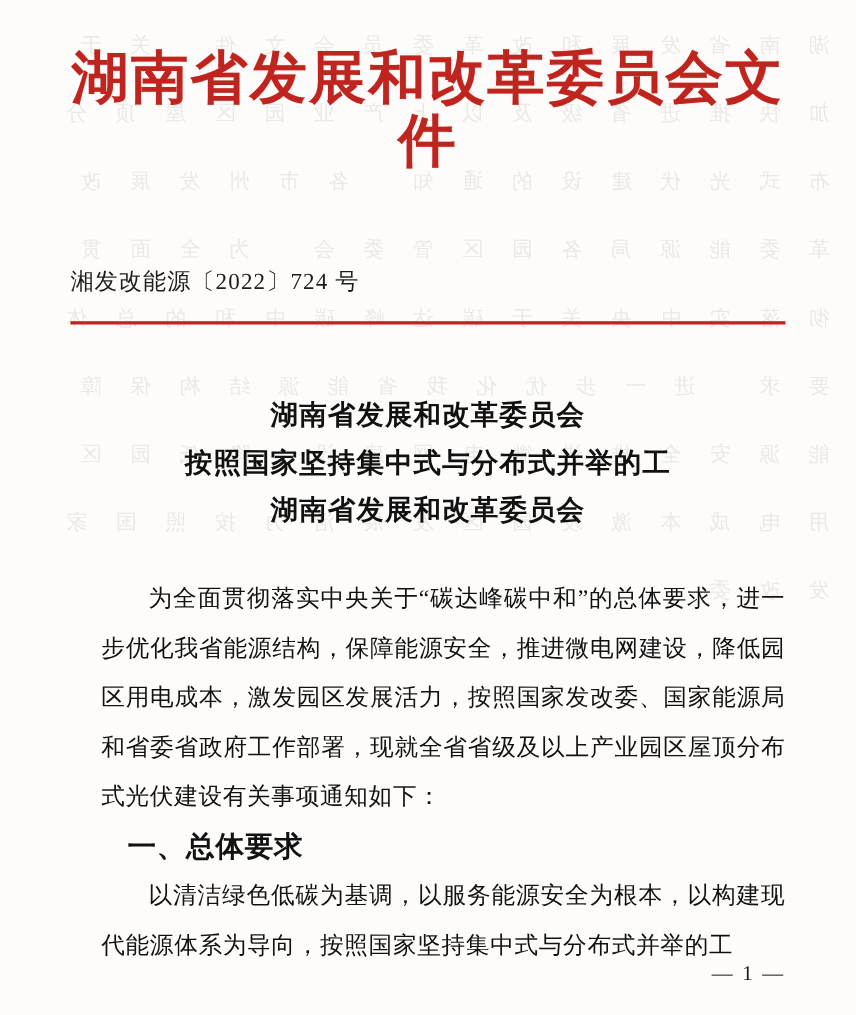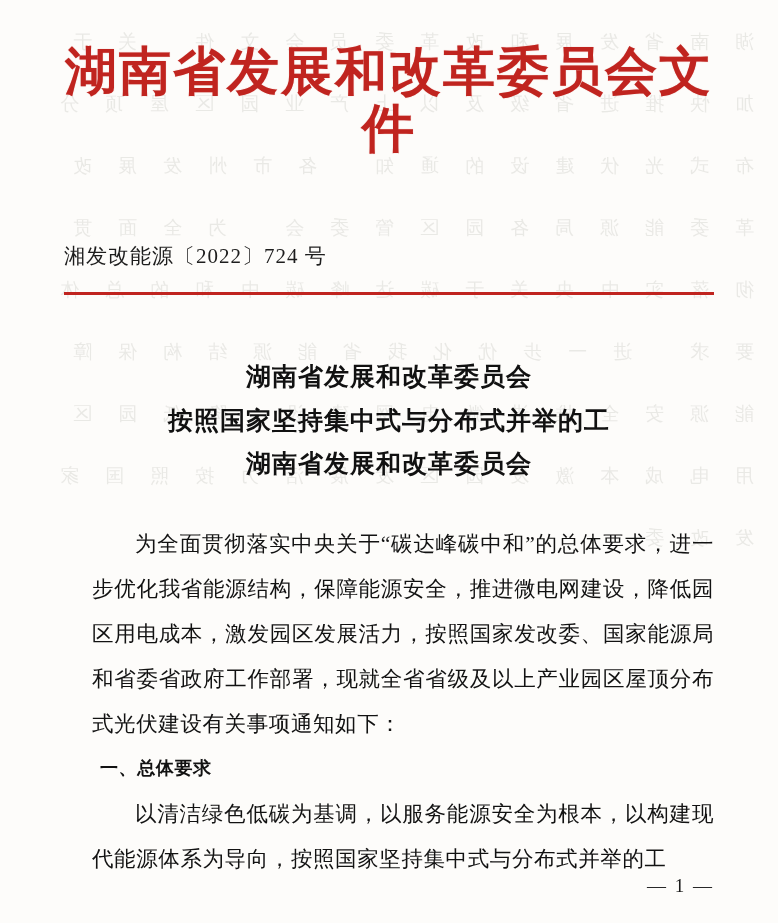--- a/index.html
+++ b/index.html
@@ -84,23 +84,23 @@
     letter-spacing: 0.6px;
     text-align: justify;
     font-family: "Liberation Serif", "DejaVu Serif", serif;
   }
   .para { margin: 0; }
   .para.indent { text-indent: 2em; margin-left: 28px; }
   .section-head {
     margin: 0;
     text-indent: 2em;
     font-weight: bold;
-    font-size: 18px;
+    font-size: 26px;
     line-height: 45px;
-    font-family: Liberation Mono, monospace;
+    font-family: Liberation Serif, serif;
   }
   .page-number {
     position: absolute;
     right: 64px;
     bottom: 26px;
     font-size: 19px;
     color: #1a1a1a;
     letter-spacing: 2px;
     z-index: 3;
     font-family: "Liberation Serif", serif;

